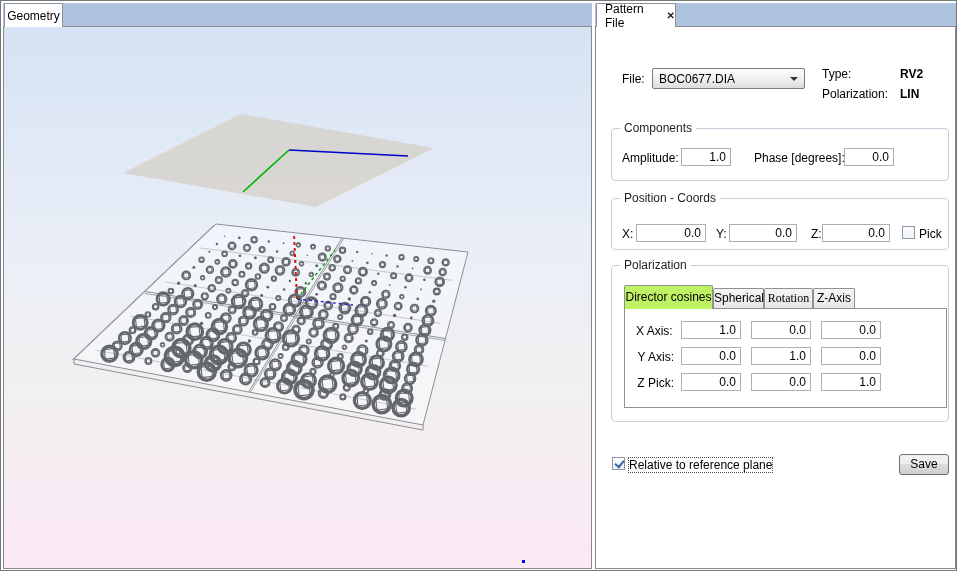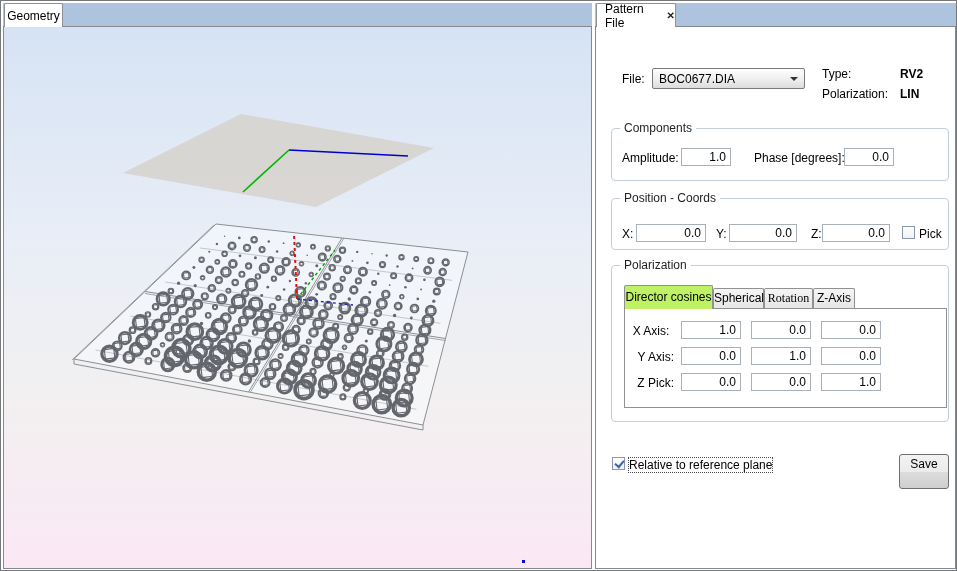--- a/index.html
+++ b/index.html
@@ -595,32 +595,32 @@
       <span>Spherical</span>
     </div>
     <div class="otab inactive" style="left:168px;width:49px;font-family:Liberation Serif, serif;">
       <span>Rotation</span>
     </div>
     <div class="otab inactive" style="left:217px;width:42px;">
       <span>Z-Axis</span>
     </div>
     <div class="otabpanel" style="left:28px;top:281px;width:323px;height:100px;"></div>
 
-    <span class="lbl" style="left:32px;top:297px;width:46px;text-align:center;">X Axis:</span>
+    <span class="lbl" style="left:40px;top:297px;width:46px;text-align:left;">X Axis:</span>
     <input class="tbx" style="left: 85px; top: 294px; width: 60px;" value="1.0">
     <input class="tbx" style="left: 155px; top: 294px; width: 60px;" value="0.0">
     <input class="tbx" style="left: 225px; top: 294px; width: 60px;" value="0.0">
 
     <span class="lbl" style="left:32px;top:323px;width:46px;text-align:right;">Y Axis:</span>
     <input class="tbx" style="left: 85px; top: 320px; width: 60px;" value="0.0">
     <input class="tbx" style="left: 155px; top: 320px; width: 60px;" value="1.0">
     <input class="tbx" style="left: 225px; top: 320px; width: 60px;" value="0.0">
 
     <span class="lbl" style="left:32px;top:349px;width:46px;text-align:right;">Z Pick:</span>
     <input class="tbx" style="left: 85px; top: 346px; width: 60px;" value="0.0">
     <input class="tbx" style="left: 155px; top: 346px; width: 60px;" value="0.0">
     <input class="tbx" style="left: 225px; top: 346px; width: 60px;" value="1.0">
 
     <span class="checkbox checked" style="left:16px;top:430px;"></span>
     <span class="lbl focus-dotted" style="left:33px;top:431px;">Relative to reference plane</span>
-    <div class="btn" style="left:303px;top:427px;width:50px;height:35px;">Save</div>
+    <div class="btn" style="left:303px;top:427px;width:50px;height:21px;">Save</div>
   </div>
 </div>
 
 </body></html>

